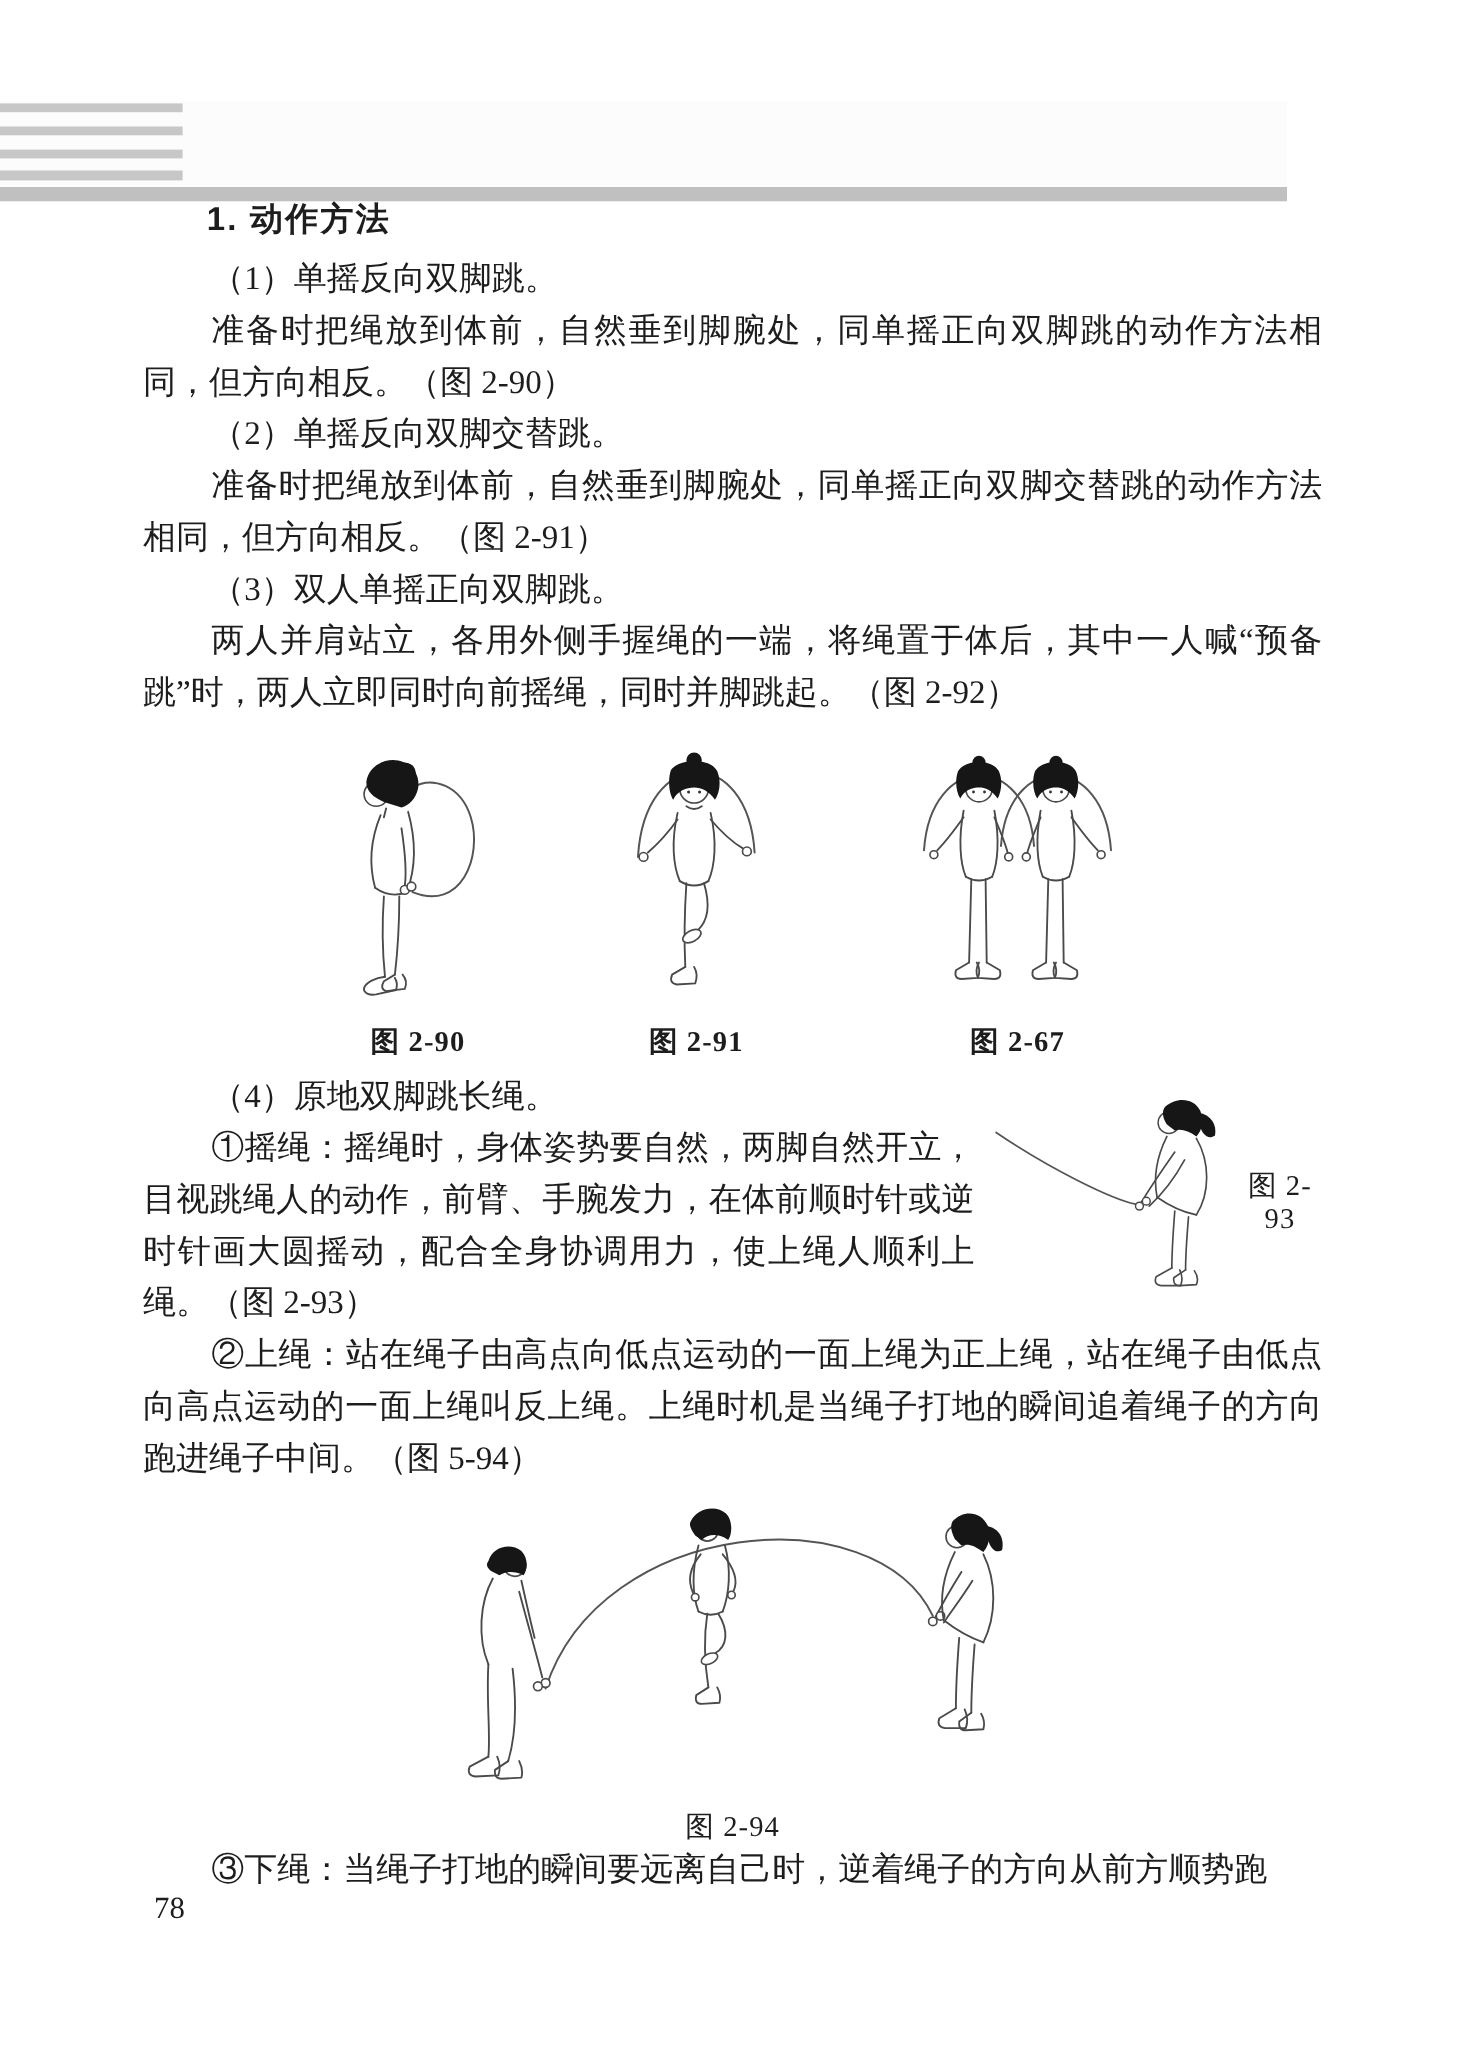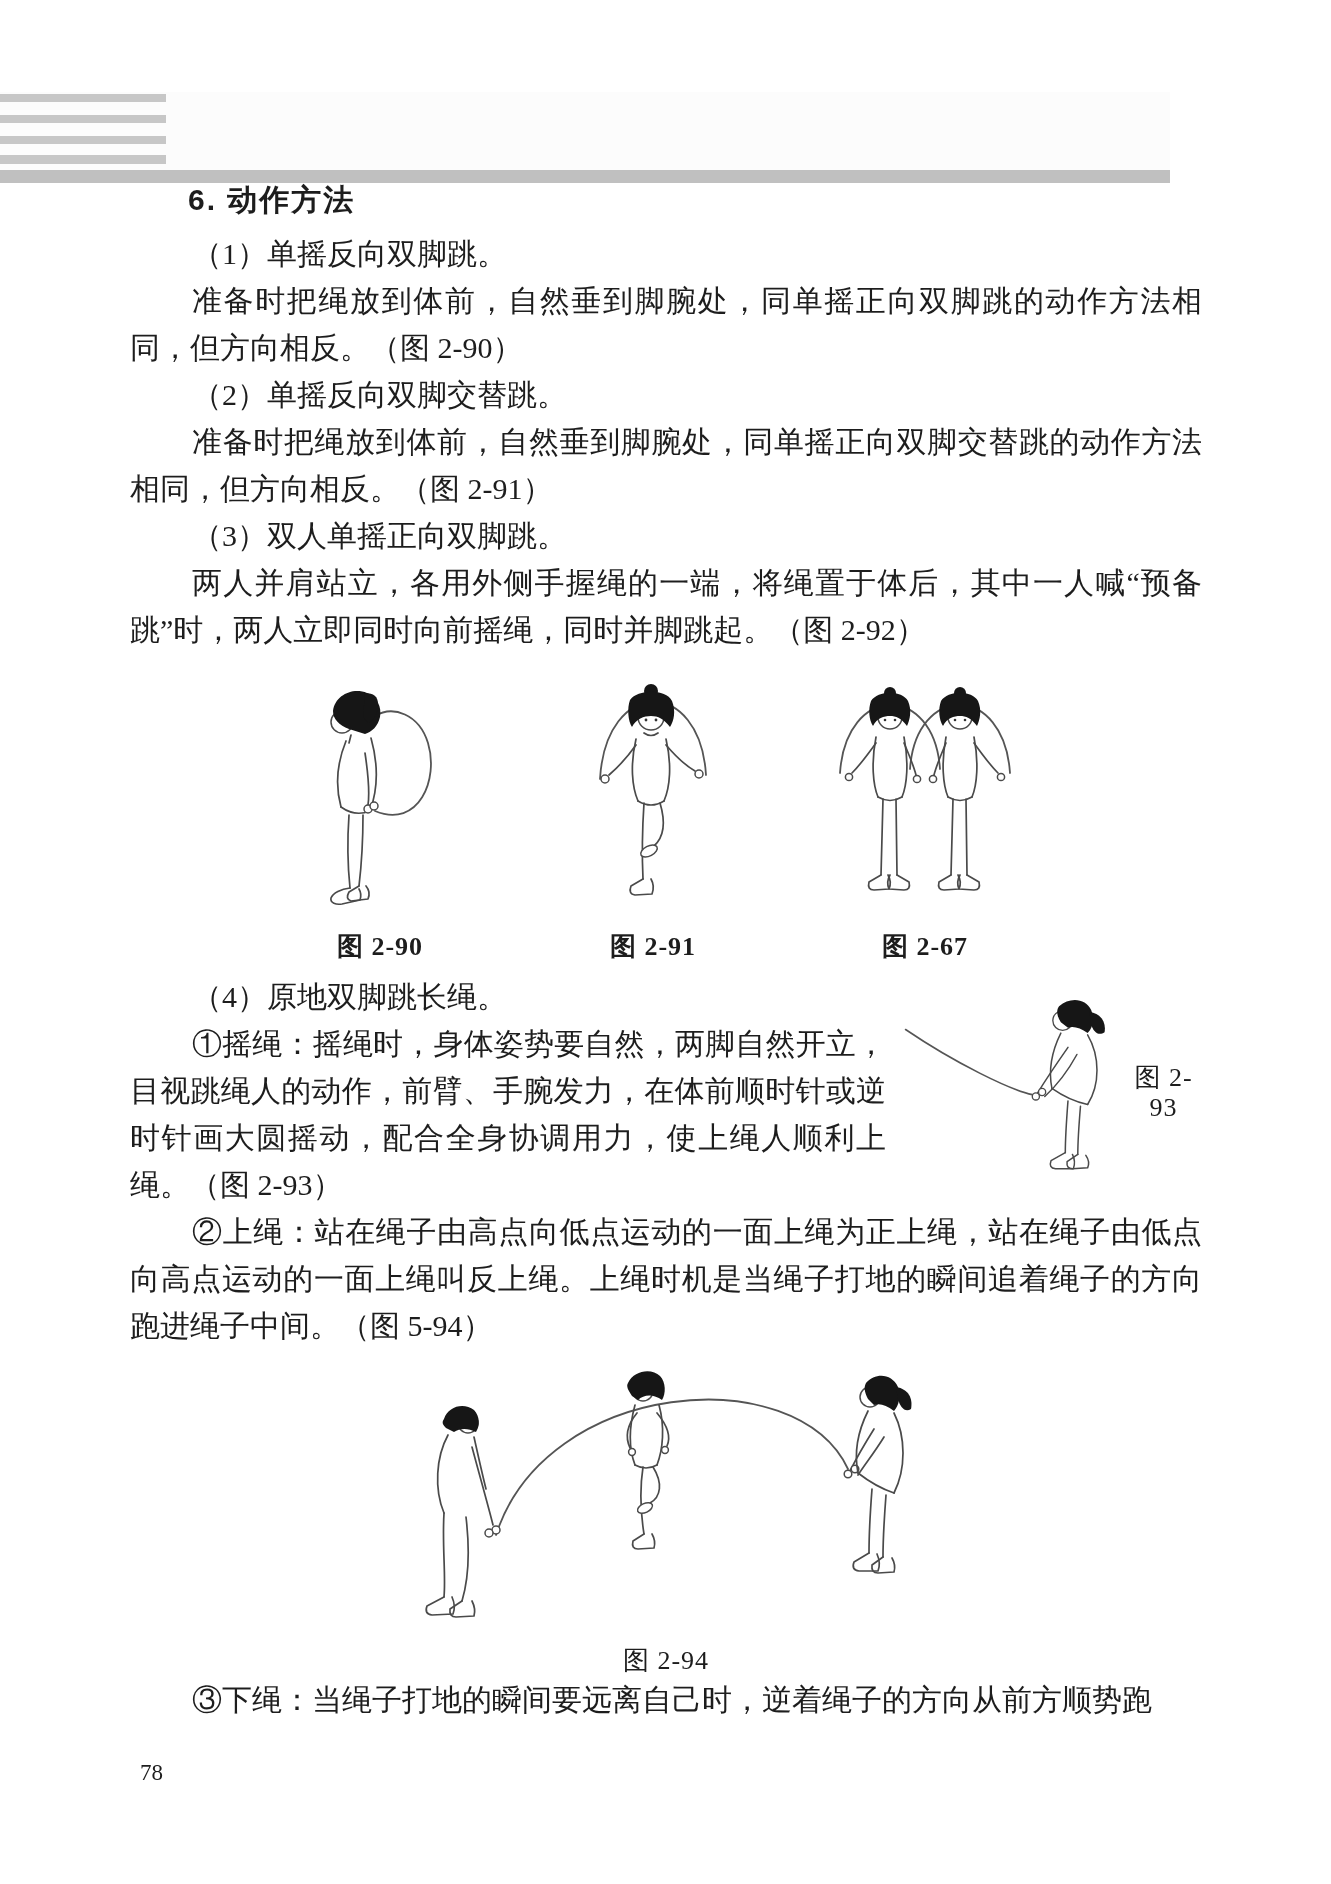--- a/index.html
+++ b/index.html
@@ -13,55 +13,55 @@
   .bar-s1 { top:94px; } .bar-s2 { top:115px; } .bar-s3 { top:136px; } .bar-s4 { top:155px; height:9px; }
   .bar-wide { position:absolute; left:0; top:170px; width:1170px; height:13px; background:#c0c0c0; }
 
   .content { position:absolute; left:130px; top:180px; width:1072px; font-size:30px; line-height:47px; text-align:justify; }
   .heading { font-family:"Liberation Sans","DejaVu Sans",sans-serif; font-size:30px; font-weight:bold;
              margin:0 0 10px 58px; line-height:40px; letter-spacing:2px; text-align:left; }
   p.para { margin:0; text-indent:62px; }
 
   .fig-row { position:relative; height:290px; margin-top:30px; }
   .fig { position:absolute; top:0; display:flex; flex-direction:column; align-items:center;font-weight:bold; }
-  .fig-90 { left:185px; } .fig-91 { left:458px;align-items:center; } .fig-92 { left:700px; }
+  .fig-90 { left:185px; } .fig-91 { left:438px;align-items:center; } .fig-92 { left:700px; }
   .fig svg { display:block; }
   .fig-caption { font-size:26px; line-height:30px; margin-top:14px; letter-spacing:1px; text-indent:0; text-align:center; }
 
   .sec4 { margin-top:0; }
   .sec4::after { content:""; display:block; clear:both; }
   .fig-right { float:right; width:300px; margin:8px 0 4px 16px; display:flex; flex-direction:row; align-items:center; }
   .fig-right .fig-caption { margin-top:18px; }
 
   .fig94-wrap { margin-top:8px; text-align:center; }
   .fig94-wrap svg { display:block; margin:0 auto; }
   .fig94-wrap .fig-caption { margin-top:4px;font-family:Liberation Serif, serif; }
 
-  .page-number { position:absolute; left:140px; top:1757px; font-size:23px; line-height:32px; }
+  .page-number { position:absolute; left:140px; top:1720px; font-size:28px; line-height:32px; }
 
   svg .ln { fill:none; stroke:#4a4a4a; stroke-width:1.7; stroke-linecap:round; stroke-linejoin:round; }
   svg .hair { fill:#161616; stroke:none; }
   svg .skin { fill:#ffffff; stroke:#4a4a4a; stroke-width:1.5; }
   svg .rope { fill:none; stroke:#555555; stroke-width:1.8; stroke-linecap:round; }
 </style>
 </head>
 <body>
 
 <div class="page">
 
   <div class="decor-band"></div>
   <div class="bar-s bar-s1"></div>
   <div class="bar-s bar-s2"></div>
   <div class="bar-s bar-s3"></div>
   <div class="bar-s bar-s4"></div>
   <div class="bar-wide"></div>
 
   <div class="content">
 
-    <h2 class="heading">6. 动作方法</h2>
+    <h2 class="heading">1. 动作方法</h2>
 
     <p class="para">（1）单摇反向双脚跳。</p>
     <p class="para">准备时把绳放到体前，自然垂到脚腕处，同单摇正向双脚跳的动作方法相同，但方向相反。（图 2-90）</p>
     <p class="para">（2）单摇反向双脚交替跳。</p>
     <p class="para">准备时把绳放到体前，自然垂到脚腕处，同单摇正向双脚交替跳的动作方法相同，但方向相反。（图 2-91）</p>
     <p class="para">（3）双人单摇正向双脚跳。</p>
     <p class="para">两人并肩站立，各用外侧手握绳的一端，将绳置于体后，其中一人喊“预备跳”时，两人立即同时向前摇绳，同时并脚跳起。（图 2-92）</p>
 
     <div class="fig-row">
 

